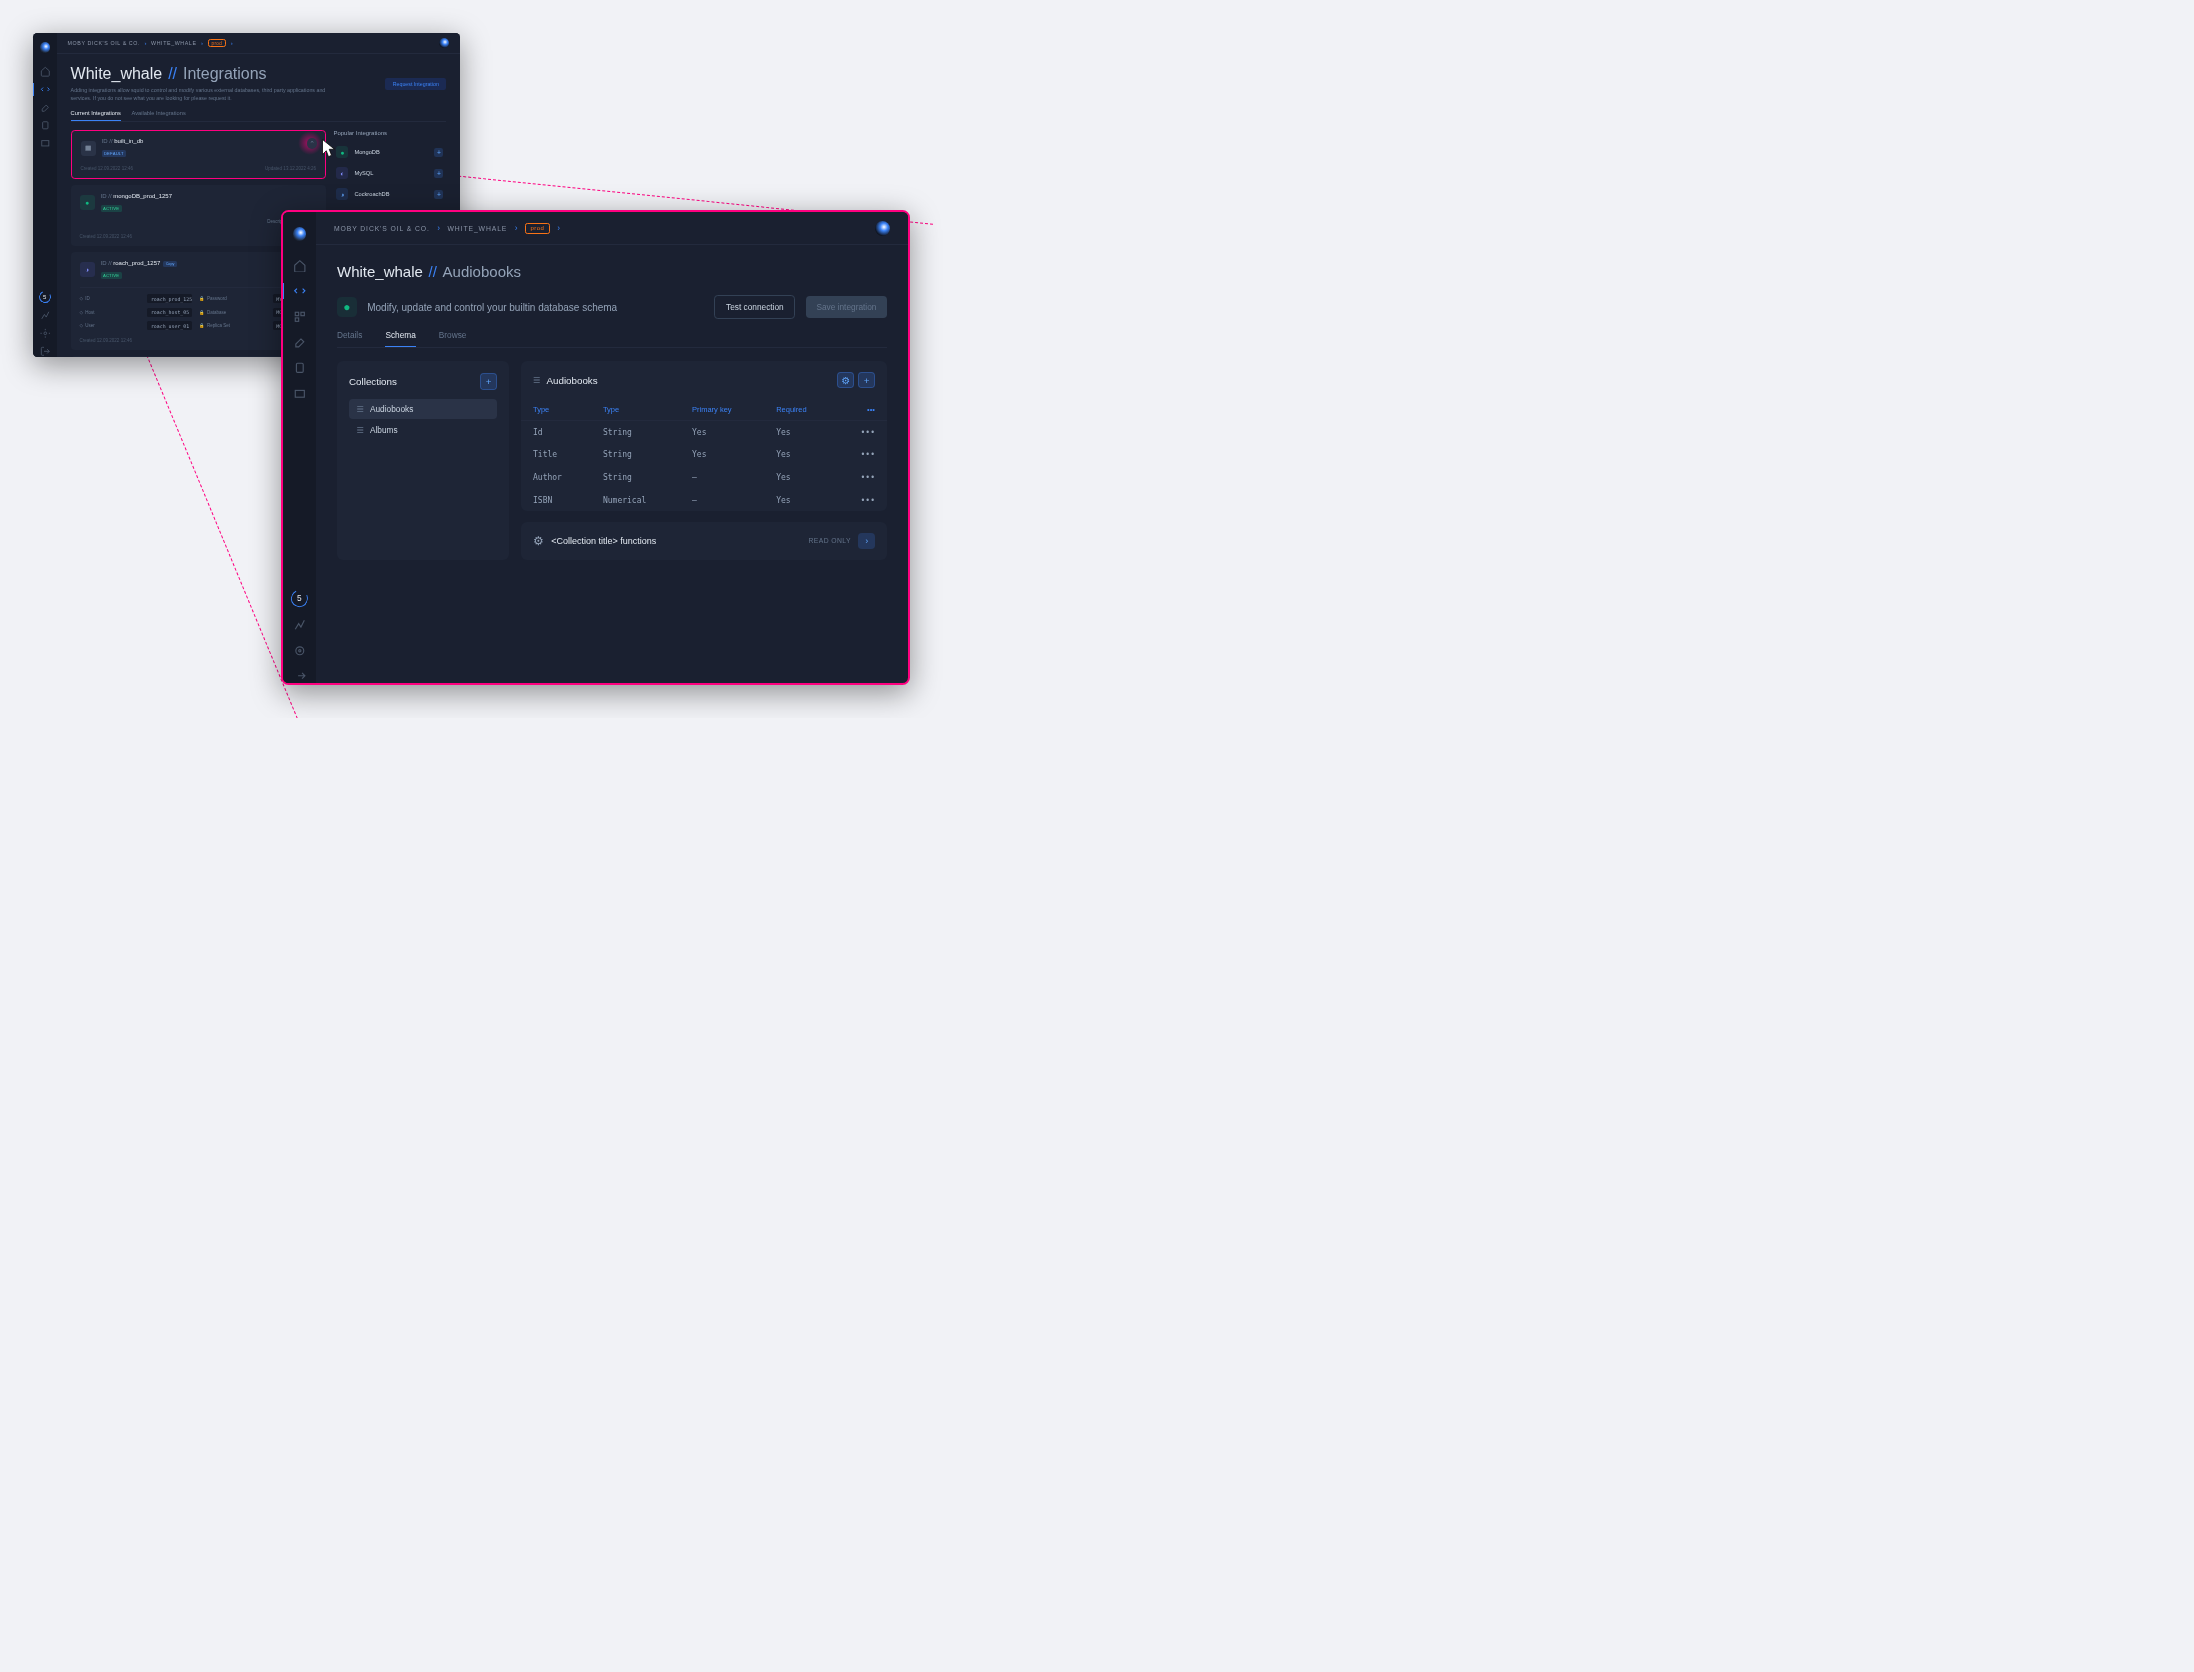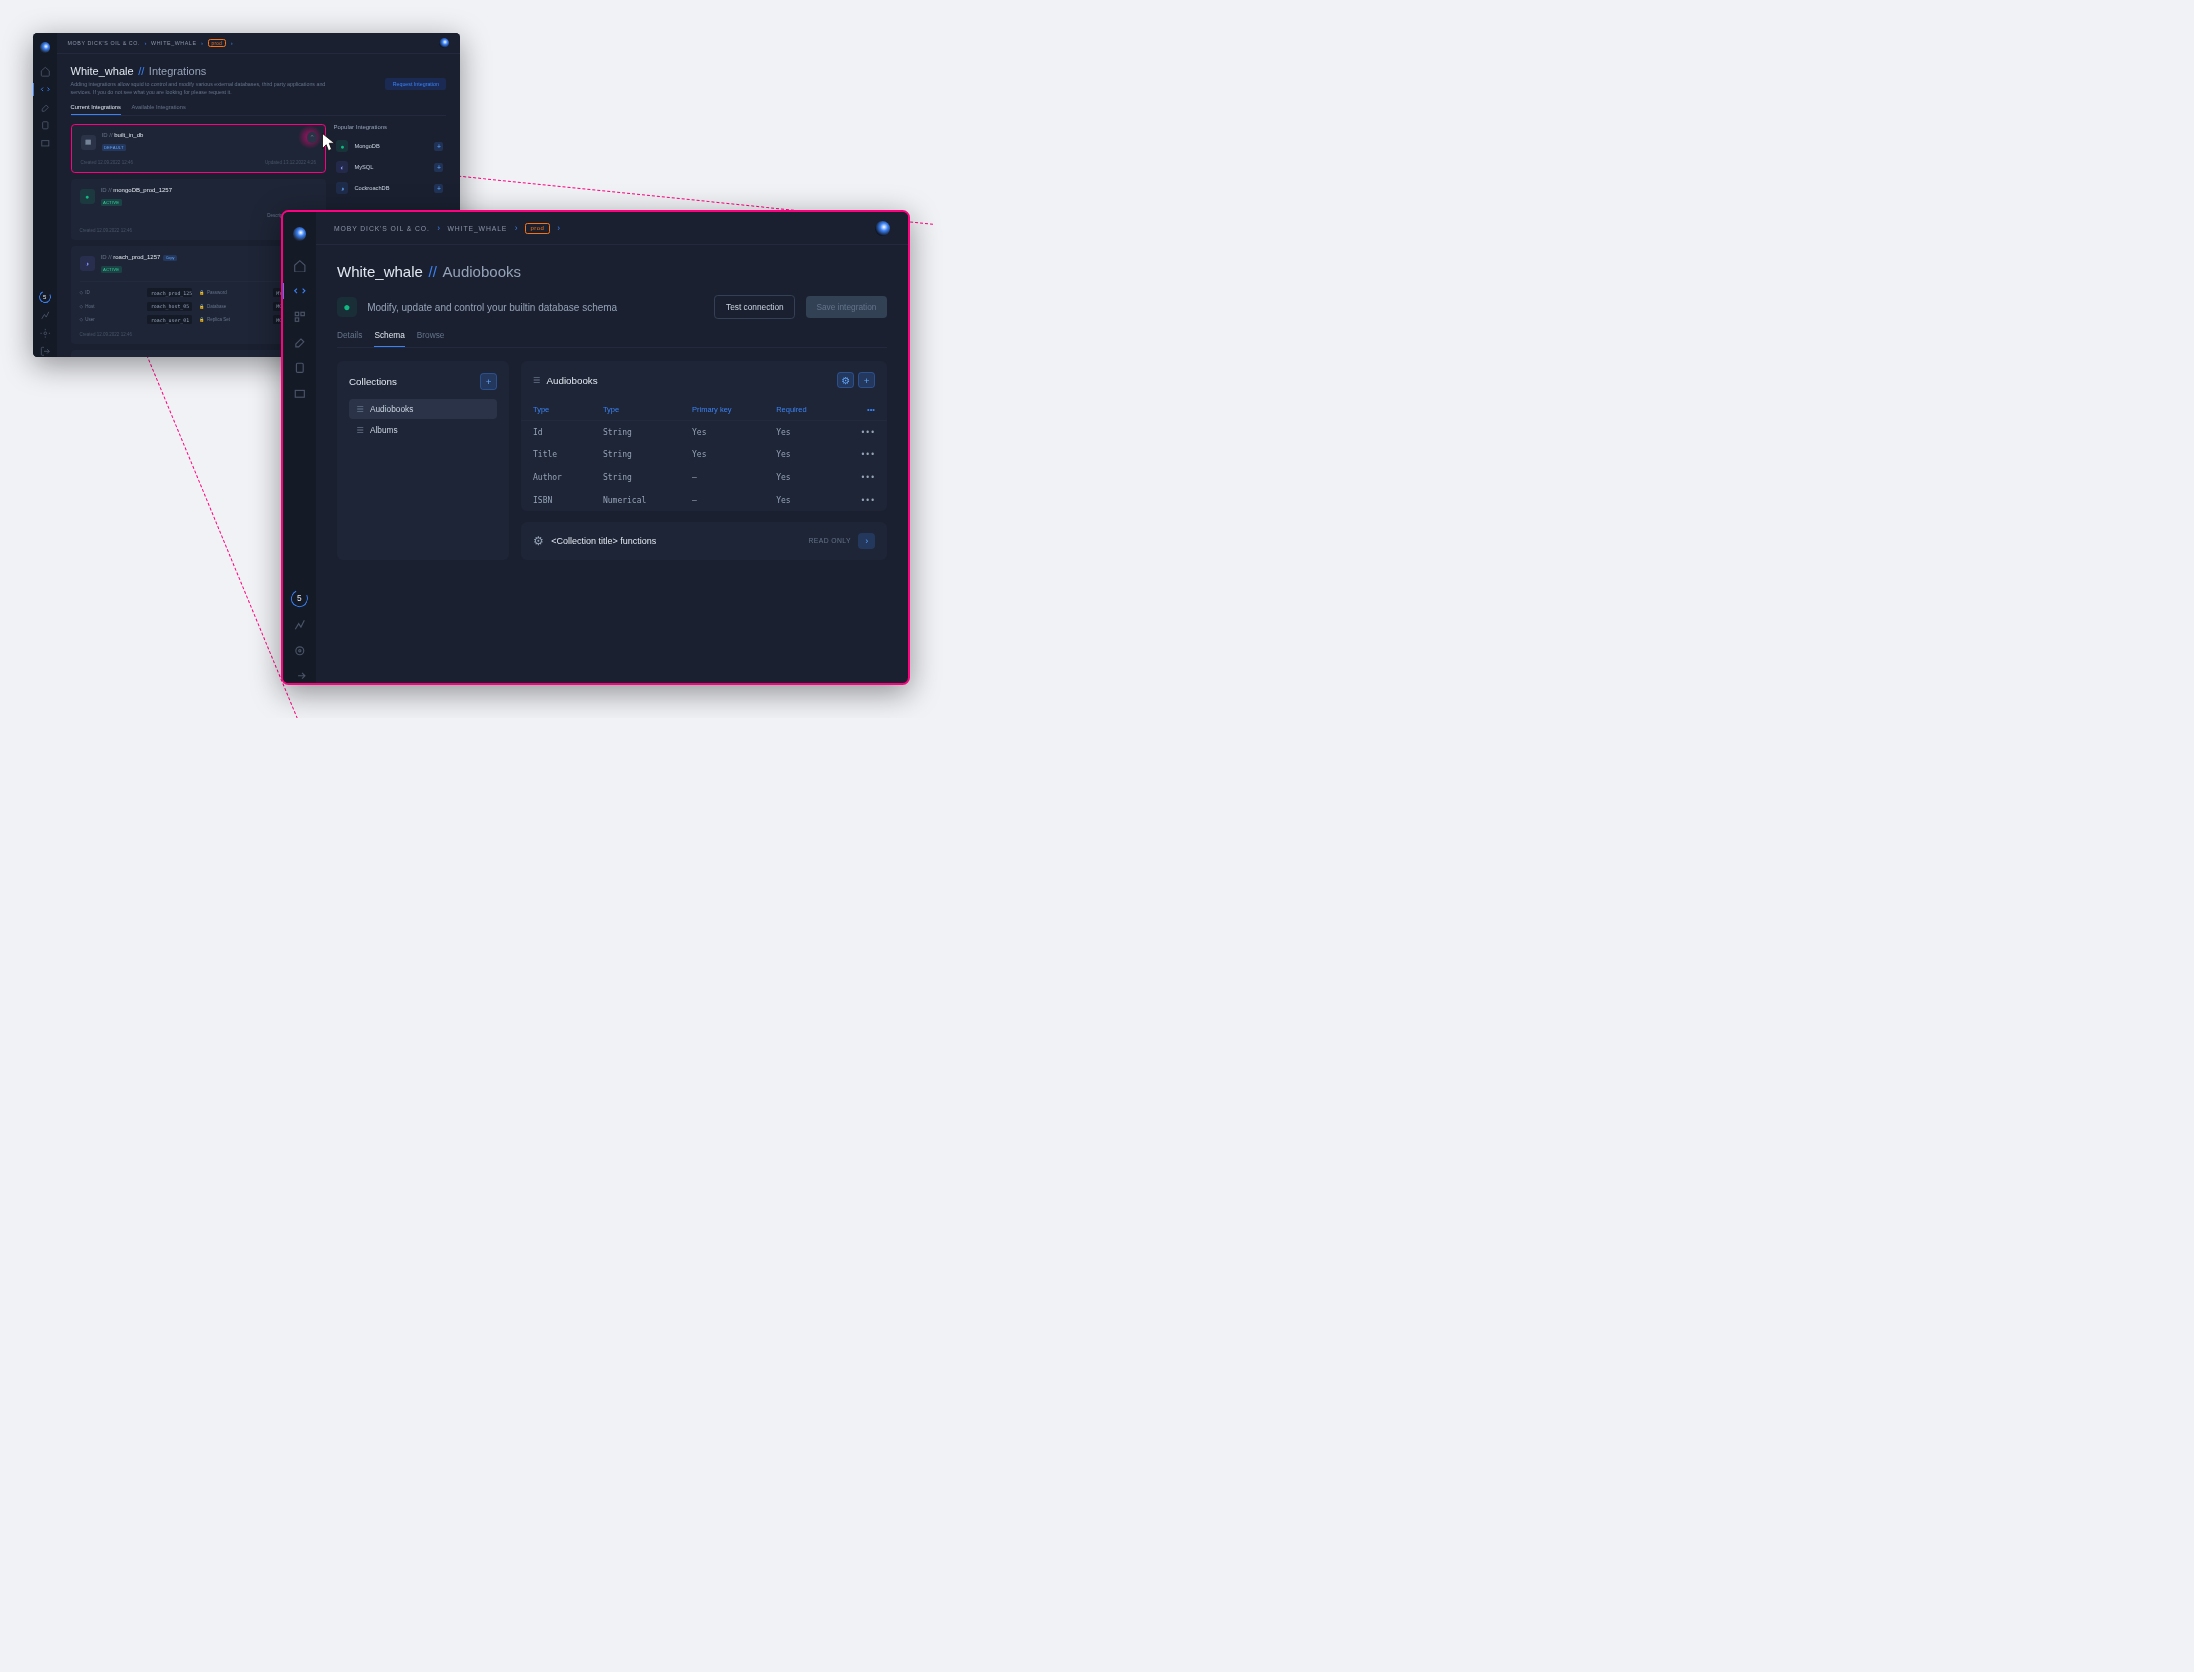--- a/index.html
+++ b/index.html
@@ -37,31 +37,31 @@
 .env-badge { font-size: 4.5px; padding: 0.8px 3px; border: 0.8px solid #f97316; color: #f97316; border-radius: 2.3px; letter-spacing: 0.4px; }
 .window-b .env-badge { font-size: 6px; padding: 1.5px 4.5px; }
 .topbar-right { margin-left: auto; }
 .eye-icon { width: 10.6px; height: 10.6px; border-radius: 50%; background: radial-gradient(circle at 60% 40%, #fff 0%, #3b82f6 30%, #0f1420 70%); }
 .window-b .eye-icon { width: 15px; height: 15px; }
 
 
 .content-a { position: absolute; left: 24px; right: 0; top: 21px; bottom: 0; padding: 10.6px 13.6px; overflow: hidden; }
 .content-b { position: absolute; left: 33px; right: 0; top: 33px; bottom: 0; padding: 18px 21px; overflow: hidden; }
 
-.page-title { font-size: 11px; color: #e2e8f0; font-weight: 500; }
+.page-title { font-size: 16px; color: #e2e8f0; font-weight: 500; }
 .window-b .page-title { font-size: 15px; }
 .page-title .sep { color: #3b82f6; margin: 0 1.5px; }
 .page-title .sub { color: #94a3b8; font-weight: 400; }
 .page-desc { font-size: 5.3px; color: #64748b; margin-top: 4.5px; max-width: 257px; line-height: 1.5; }
 
 .header-row { display: flex; align-items: flex-start; justify-content: space-between; }
 .btn-req { font-size: 5.3px; padding: 3px 7.5px; background: #1e3a8a66; color: #3b82f6; border-radius: 2.3px; cursor: pointer; margin-top: 13.6px; }
 
 .tabs { display: flex; gap: 10.6px; border-bottom: 0.8px solid #232a3d; margin-top: 7.5px; }
-.window-b .tabs { margin-top: 10.6px; gap: 12px; }
+.window-b .tabs { margin-top: 10.6px; gap: 23px; }
 .tab { font-size: 5.7px; color: #64748b; padding-bottom: 3.8px; cursor: pointer; }
 .window-b .tab { font-size: 8.3px; padding-bottom: 6px; }
 .tab.active { color: #e2e8f0; border-bottom: 1.5px solid #3b82f6; }
 
 
 .a-grid { display: flex; gap: 7.5px; margin-top: 7.5px; }
 .a-left { flex: 1; }
 .a-right { width: 113px; }
 
 .card { background: #1e2536; border-radius: 3.8px; padding: 7.5px 9px; margin-bottom: 6px; position: relative; }

